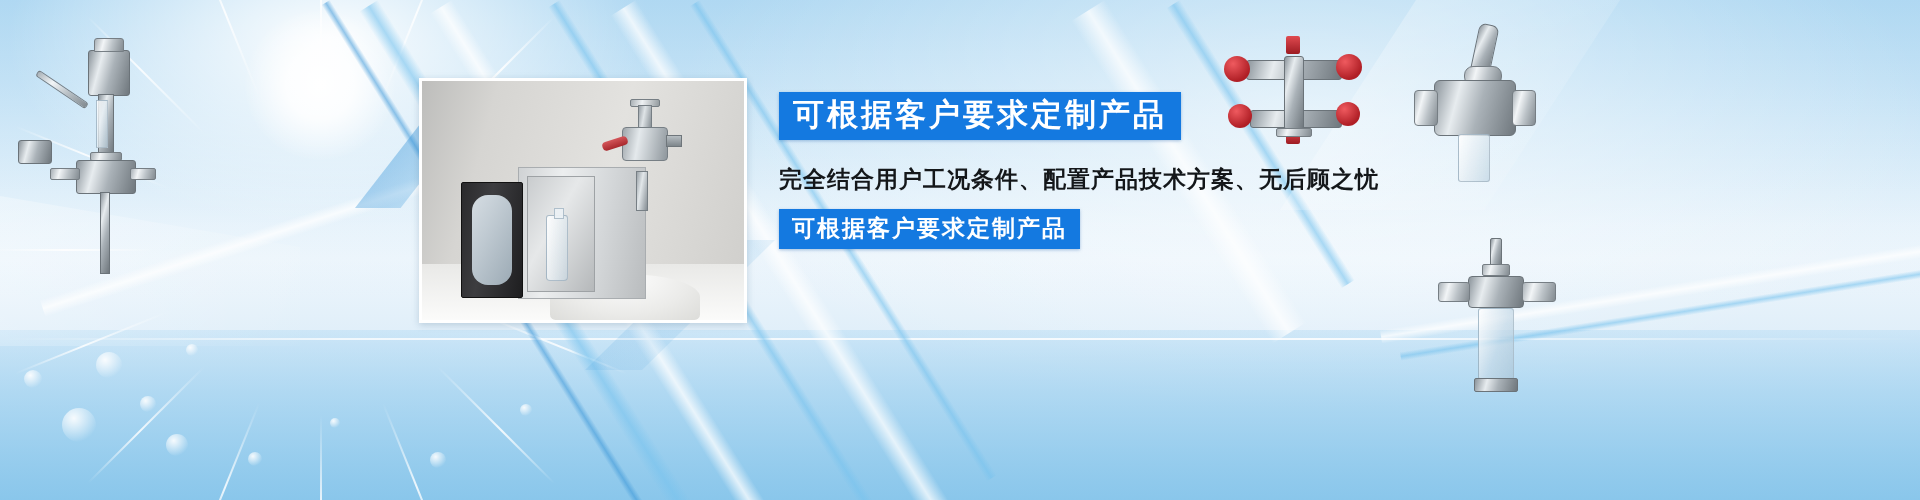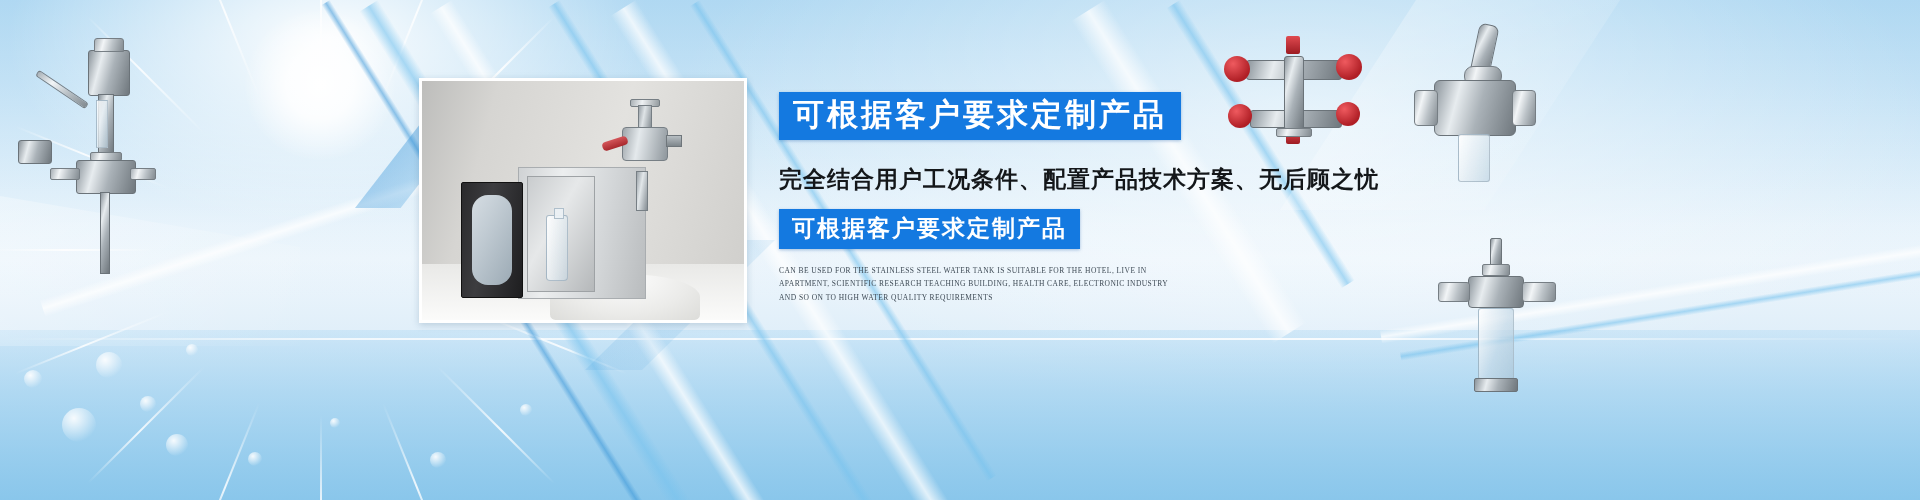--- a/index.html
+++ b/index.html
@@ -323,17 +323,16 @@
       <div class="arm"></div>
       <div class="pipe"></div>
     </div>
     <div class="ph-stem"></div>
   </div>
 
   <div class="text-col">
     <div><span class="hl-bar hl-1">可根据客户要求定制产品</span></div>
     <div class="line3">完全结合用户工况条件、配置产品技术方案、无后顾之忧</div>
     <div><span class="hl-bar hl-2">可根据客户要求定制产品</span></div>
-    <div class="fineprint">CAN BE USED FOR THE STAINLESS STEEL WATER TANK IS SUITABLE FOR THE HOTEL, LIVE IN APARTMENT, SCIENTIFIC RESEARCH TEACHING BUILDING, HEALTH CARE, ELECTRONIC INDUSTRY AND SO ON TO HIGH WATER QUALITY REQUIREMENTS</div>
   </div>
 
 
 </div>
 
 </body></html>

